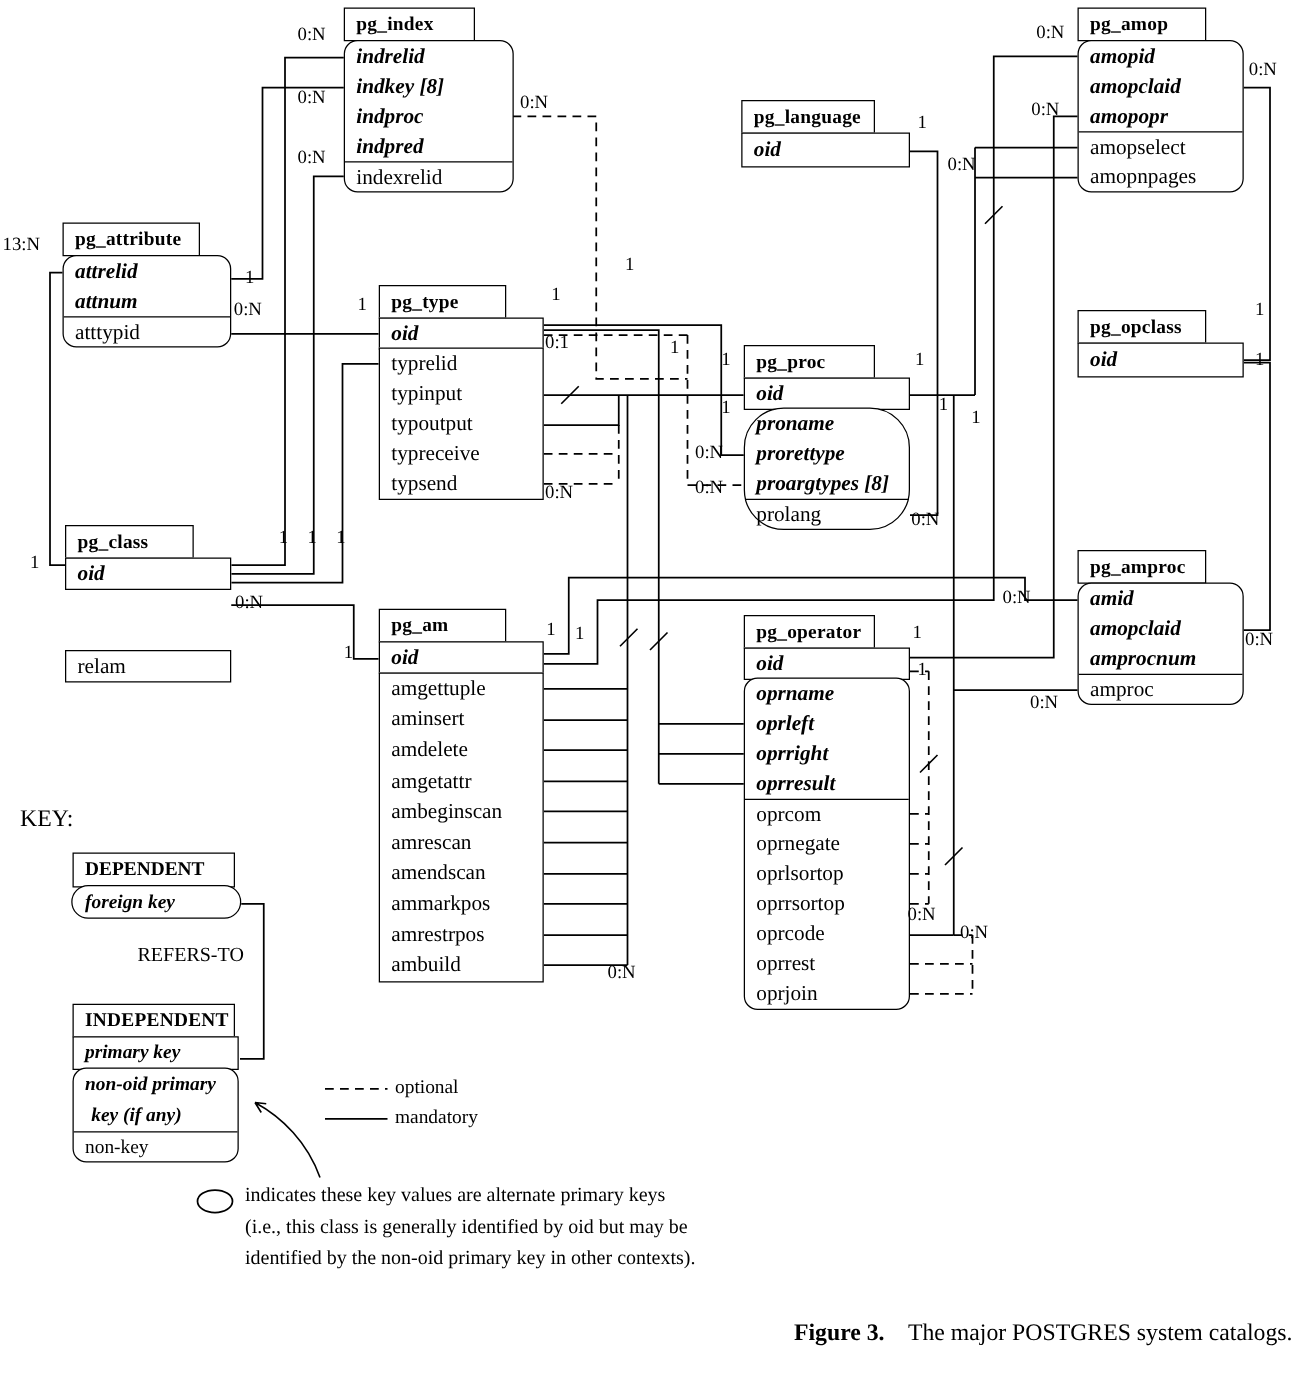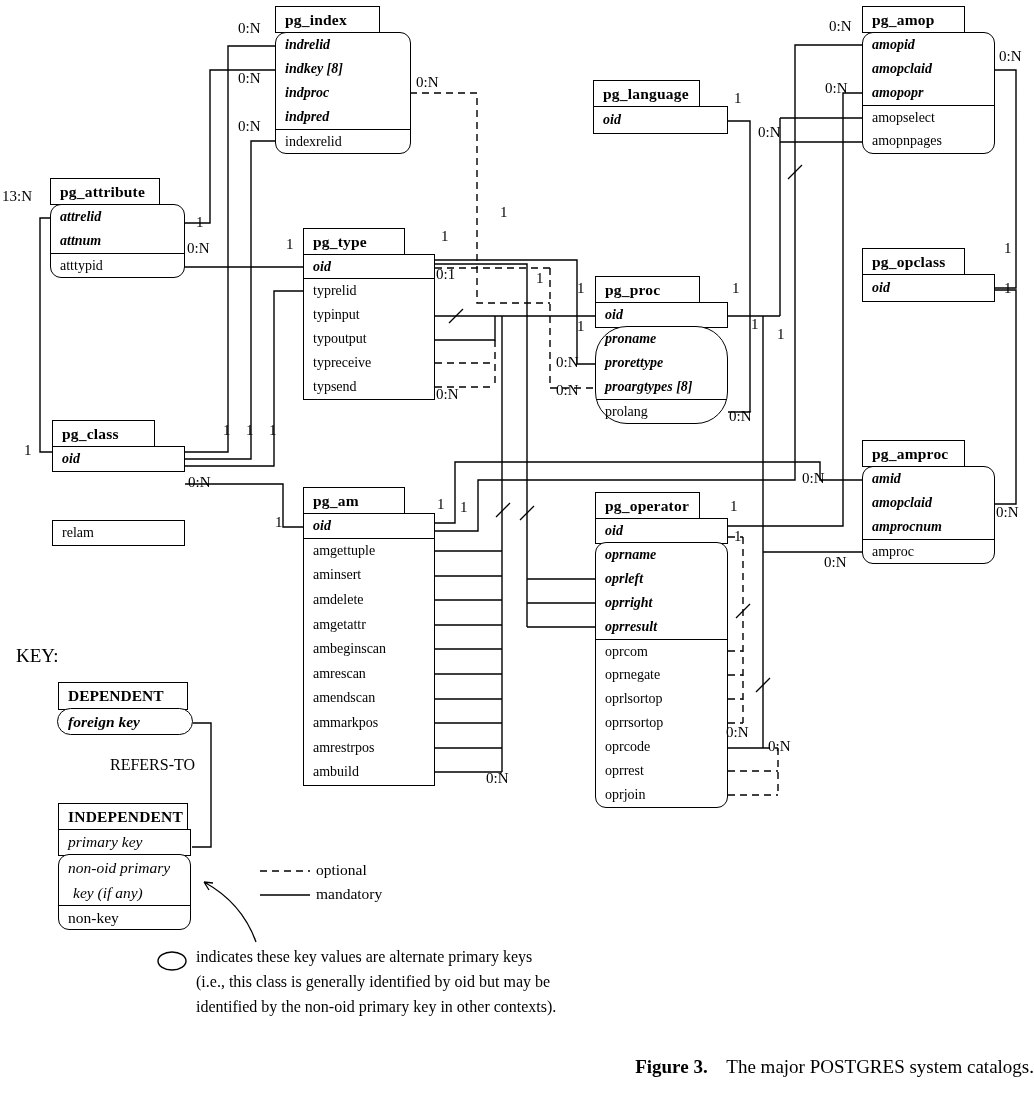--- a/index.html
+++ b/index.html
@@ -6,32 +6,32 @@
   #canvas { position:relative; width:1034px; height:1103px; background:#ffffff;
             font-family:"Liberation Serif","DejaVu Serif",serif; color:#000; overflow:hidden; }
   #wires { position:absolute; left:0; top:0; z-index:1; }
   .ent { position:absolute; z-index:2; }
   .ent .tab { position:relative; border:1.5px solid #000; background:#fff; height:27px;
               box-sizing:border-box; display:flex; align-items:center; padding-left:9px;
               font-weight:bold; font-size:15.5px; letter-spacing:.2px; }
   .ent .grp { position:relative; border:1.5px solid #000; background:#fff; box-sizing:border-box; }
   .ent > div + div { margin-top:-1.5px; }
   .ent .grp.rounded { border-radius:11px; }
-  .ent .row { display:flex; align-items:center; padding-left:9px; font-size:14px; box-sizing:border-box; }
+  .ent .row { display:flex; align-items:center; padding-left:9px; font-size:17px; box-sizing:border-box; }
   .ent .row.fk, .ent .row.pk { font-weight:bold; font-style:italic; }
   .ent .row.sep { border-top:1.4px solid #000; }
   .cardinality { position:absolute; z-index:3; font-size:15px; white-space:nowrap; }
   .keytitle { position:absolute; left:16px; top:645px; font-size:19px; z-index:3; }
   .kbox { position:absolute; z-index:2; box-sizing:border-box; background:#fff; border:1.5px solid #000; }
   .kbox .t { font-weight:bold; font-size:15.5px; padding-left:9px; display:flex; align-items:center; height:100%; }
   .capsule { position:absolute; z-index:2; box-sizing:border-box; background:#fff; border:1.5px solid #000;
              border-radius:14px; display:flex; align-items:center; padding-left:10px;
              font-weight:bold; font-style:italic; font-size:15.5px; }
   .krow { display:flex; align-items:center; padding-left:9px; font-size:15.5px; box-sizing:border-box; }
-  .krow.key { font-weight:normal; font-style:italic; }
+  .krow.key { font-weight:bold; font-style:italic; }
   .krow.sep { border-top:1.4px solid #000; }
   .refers { position:absolute; left:110px; top:756px; font-size:16px; z-index:3; }
   .legend-label { position:absolute; z-index:3; font-size:15.5px; }
   .note-line { position:absolute; left:196px; z-index:3; font-size:16px; white-space:nowrap; }
   .caption { position:absolute; left:0; top:1056px; width:100%; text-align:right; font-size:19px; z-index:3; }
   .caption b { font-weight:bold; }
 </style>
 </head>
 <body>
 

